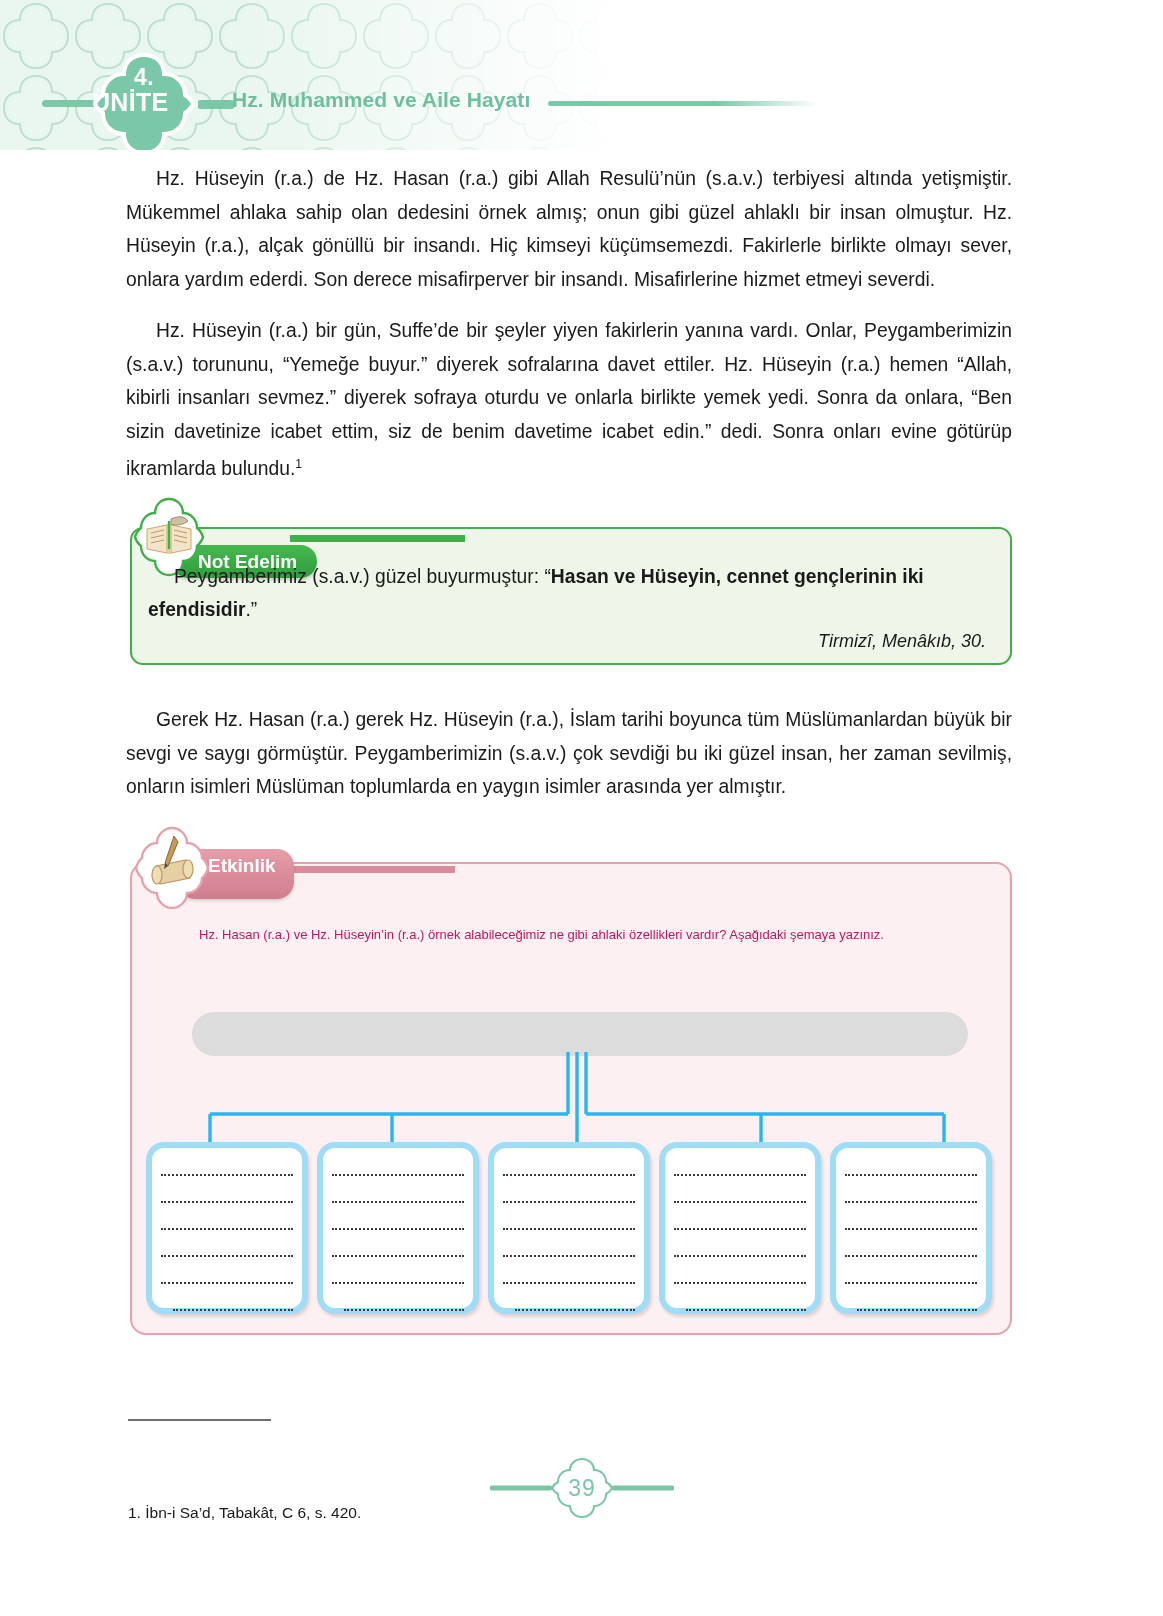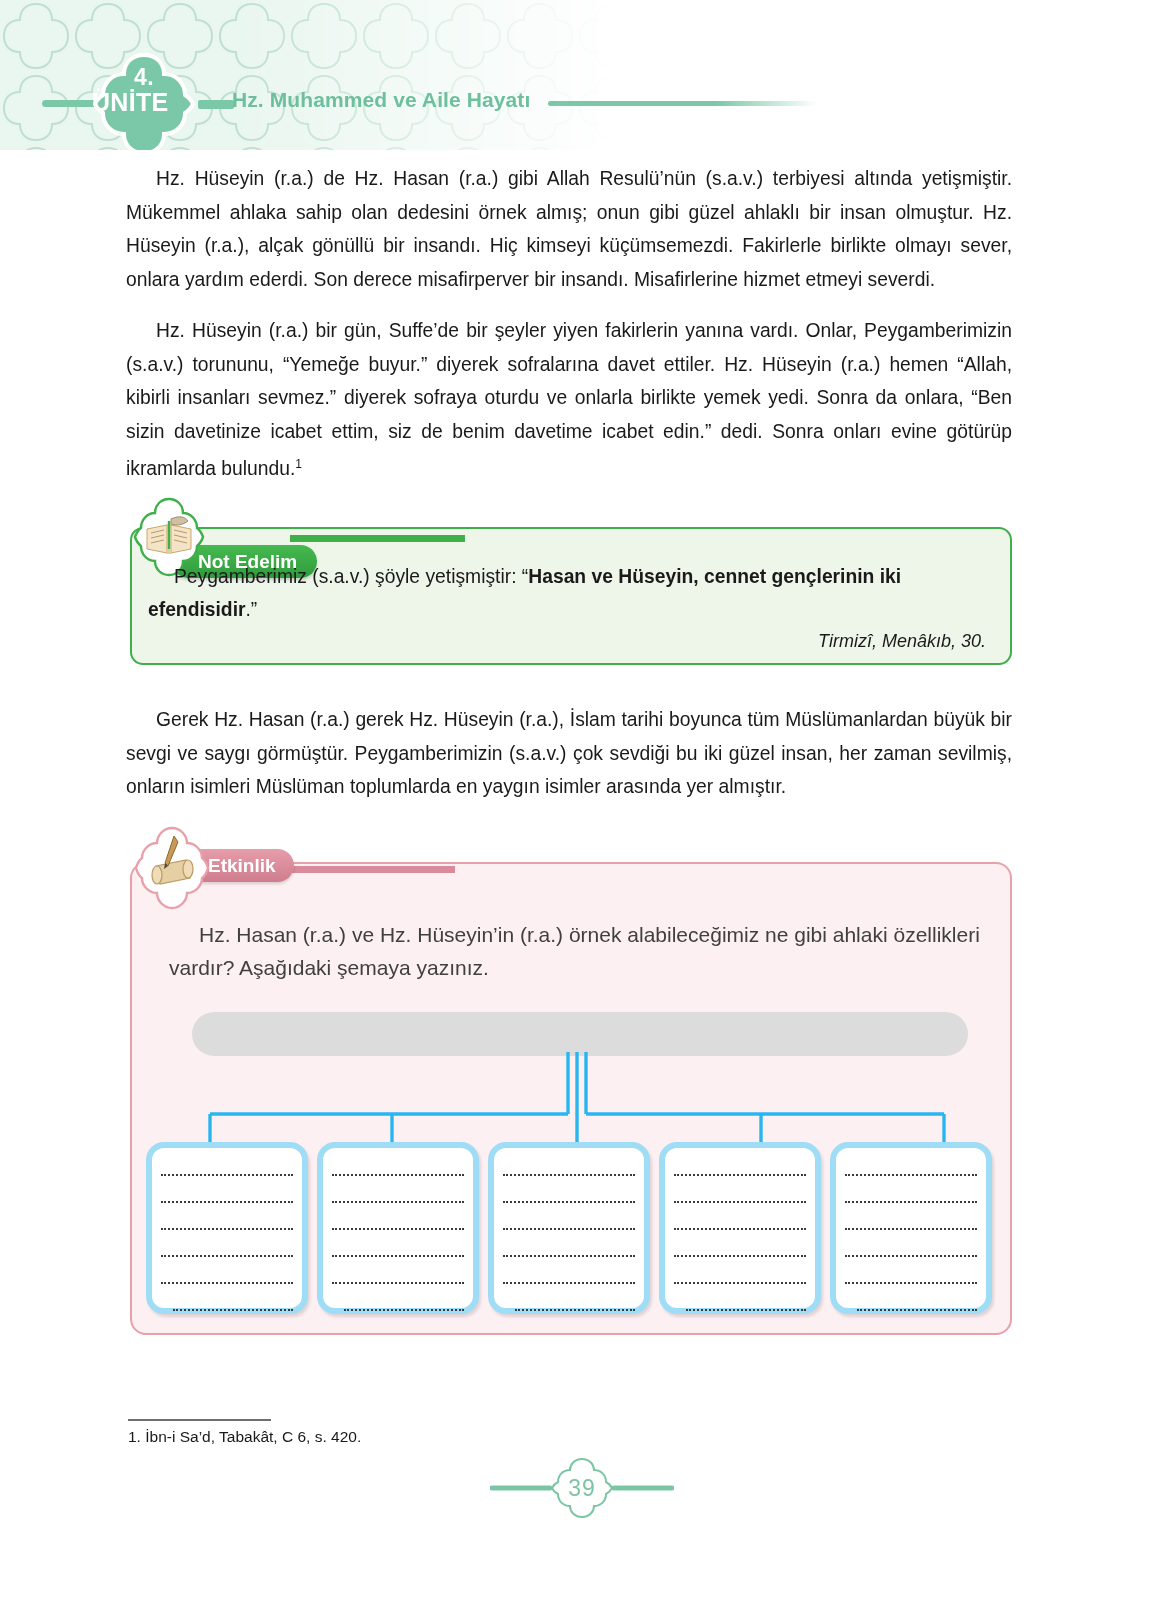--- a/index.html
+++ b/index.html
@@ -177,42 +177,42 @@
   .act-tab-line {
     position: absolute;
     left: 270px; top: 866px;
     width: 185px; height: 7px;
     background: #d98b9b;
   }
   .act-tab {
     position: absolute;
     left: 178px; top: 849px;
     height: 33px;
-    padding: 0 18px 0 30px;
+    padding: 0 18px 17px 30px;
     background: linear-gradient(to bottom, #e79daa 0%, #cf7d8e 100%);
     border-radius: 17px;
     color: #ffffff;
     font-size: 19px;
     font-weight: bold;
     line-height: 33px;
     box-shadow: 0 2px 3px rgba(0,0,0,.15);
   }
   .act-icon {
     position: absolute;
     left: 134px; top: 826px;
     width: 76px; height: 84px;
   }
   .act-prompt {
     position: absolute;
     left: 169px; top: 918px;
     width: 822px;
-    font-size: 21px;
+    font-size: 13px;
     line-height: 33px;
     text-indent: 30px;
-    color: #404040;
+    color: #be185d;
   }
 
   
   .diagram {
     position: absolute;
     left: 186px; top: 1002px;
     width: 782px; height: 320px;
   }
   .dg-head-shadow {
     position: absolute;
@@ -263,21 +263,21 @@
 
   
   .fn-rule {
     position: absolute;
     left: 128px; top: 1419px;
     width: 143px; height: 2px;
     background: #6f6f6f;
   }
   .footnote {
     position: absolute;
-    left: 128px; top: 1428px;
+    left: 128px; top: 1504px;
     font-size: 15.5px;
     color: #1a1a1a;
   }
   .pagenum {
     position: absolute;
     left: 490px; top: 1455px;
     width: 184px; height: 66px;
   }
   .pagenum .pn-text {
     position: absolute;
@@ -348,21 +348,21 @@
                C2 40 4 34 8 31 C8 23 14 16 22 16 C22 8 28 2 36 2 Z" fill="#ffffff" stroke="#3faf4a" stroke-width="2.4"></path>
       <path d="M14 32 L34 28 L34 56 L14 52 Z" fill="#f3e4c8" stroke="#c9a96a" stroke-width="1"></path>
       <path d="M58 32 L38 28 L38 56 L58 52 Z" fill="#f3e4c8" stroke="#c9a96a" stroke-width="1"></path>
       <rect x="34" y="27" width="4" height="30" fill="#e0cda4"></rect>
       <path d="M18 36 L31 33 M18 41 L31 38 M18 46 L31 43" stroke="#b99a63" stroke-width="1"></path>
       <path d="M54 36 L41 33 M54 41 L41 38 M54 46 L41 43" stroke="#b99a63" stroke-width="1"></path>
       <path d="M36 24 L36 52" stroke="#3faf4a" stroke-width="2.4"></path>
       <path d="M38 22 C47 18 52 20 55 24 C50 28 43 29 38 27 Z" fill="#cfc0a4" stroke="#9c8b6b" stroke-width="1"></path>
     </svg>
   </div>
-  <div class="note-text"><span>Peygamberimiz (s.a.v.) şöyle yetişmiştir: “</span><b>Hasan ve Hüseyin, cennet gençlerinin iki efendisidir</b><span>.”</span></div>
+  <div class="note-text"><span>Peygamberimiz (s.a.v.) güzel buyurmuştur: “</span><b>Hasan ve Hüseyin, cennet gençlerinin iki efendisidir</b><span>.”</span></div>
 
   <div class="body-col" style="top:703px;">
     <p class="para">Gerek Hz. Hasan (r.a.) gerek Hz. Hüseyin (r.a.), İslam tarihi boyunca tüm Müslümanlardan büyük bir sevgi ve saygı görmüştür. Peygamberimizin (s.a.v.) çok sevdiği bu iki güzel insan, her zaman sevilmiş, onların isimleri Müslüman toplumlarda en yaygın isimler arasında yer almıştır.</p>
   </div>
 
   <div class="act-box"></div>
   <div class="act-tab-line"></div>
   <div class="act-tab">Etkinlik</div>
   <div class="act-icon">
     <svg width="76" height="84" viewBox="0 0 76 84" aria-hidden="true">

